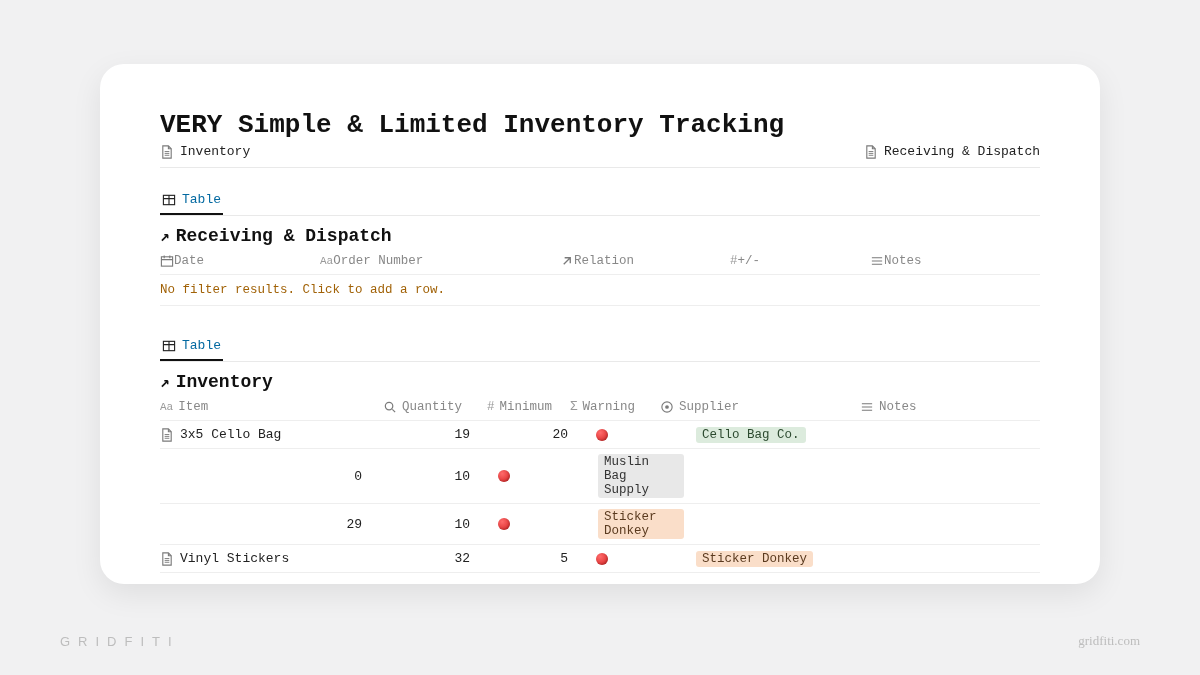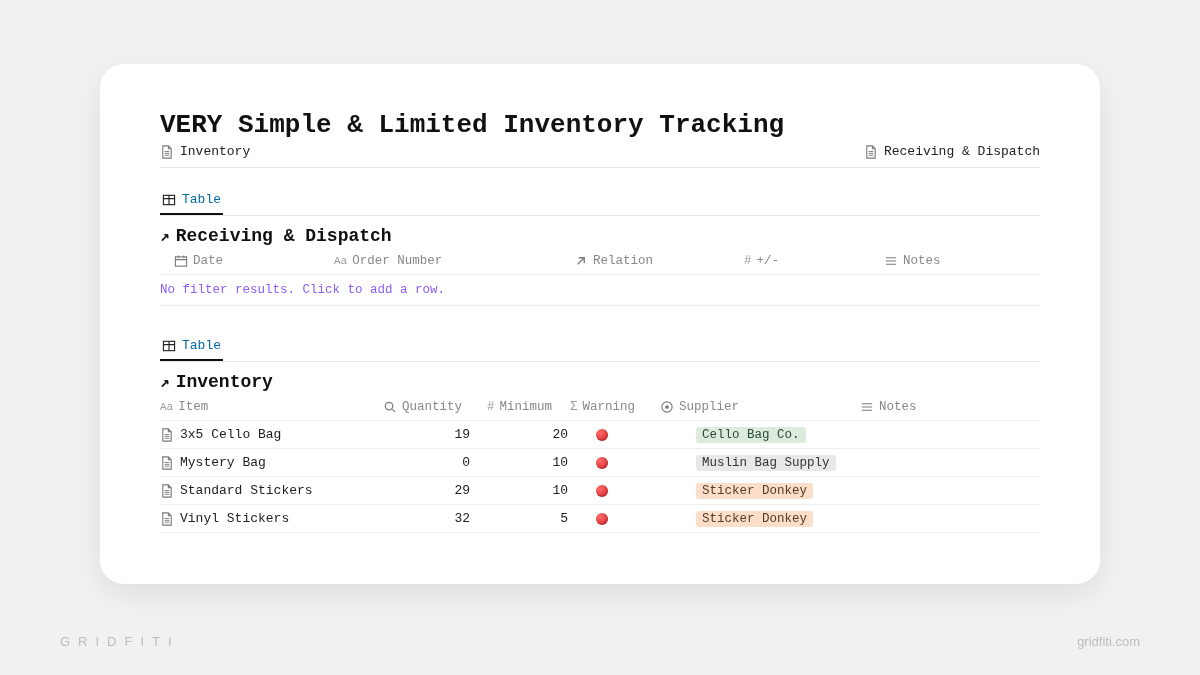--- a/index.html
+++ b/index.html
@@ -93,25 +93,23 @@
     font-size: 12.5px;
   }
   .rd-header {
     color: #888;
     border-bottom: 1px solid #eee;
     padding: 8px 0 6px 0;
   }
   .rd-header .col {
     display: flex;
     align-items: center;
-    gap: 5px;
-    margin-left: 14px;
   }
   .rd-empty {
-    color: #8b5cf6;
+    color: #a16207;
     padding: 8px 0;
     border-bottom: 1px solid #eee;
     grid-template-columns: 1fr;
   }
 
   
   .inv-header, .inv-row {
     display: grid;
     grid-template-columns: 220px 100px 90px 90px 200px 160px;
     font-size: 13px;
@@ -175,21 +173,21 @@
     font-size: 13px;
     color: #bdbdbd;
     font-family: Arial, sans-serif;
   }
   .branding-right {
     position: absolute;
     right: 60px;
     bottom: 26px;
     font-size: 13px;
     color: #bdbdbd;
-    font-family: Liberation Sans, sans-serif;
+    font-family: Liberation Serif, serif;
   }
 </style>
 </head>
 <body>
 
 <svg width="0" height="0" style="position:absolute">
   <defs>
     <g id="i-page">
       <path d="M3 1h6l3 3v10H3z" fill="none" stroke="currentColor" stroke-width="1.2"></path>
       <path d="M9 1v3h3" fill="none" stroke="currentColor" stroke-width="1.2"></path>
@@ -365,45 +363,29 @@
         </div>
         <div class="num-cell">19</div>
         <div class="num-cell">20</div>
         <div class="warning-cell">
           <span class="red-dot"></span>
         </div>
         <div class="supplier-cell"><span class="tag tag-green">Cello Bag Co.</span></div>
         <div></div>
       </div>
       <div class="inv-row">
-        <div class="item-cell">
-          <span class="icon">
-            <svg viewBox="0 0 15 15">
-              <use href="#i-page"></use>
-            </svg>
-          </span>
-          <span>Mystery Bag</span>
-        </div>
         <div class="num-cell">0</div>
         <div class="num-cell">10</div>
         <div class="warning-cell">
           <span class="red-dot"></span>
         </div>
         <div class="supplier-cell"><span class="tag tag-gray">Muslin Bag Supply</span></div>
         <div></div>
       </div>
       <div class="inv-row">
-        <div class="item-cell">
-          <span class="icon">
-            <svg viewBox="0 0 15 15">
-              <use href="#i-page"></use>
-            </svg>
-          </span>
-          <span>Standard Stickers</span>
-        </div>
         <div class="num-cell">29</div>
         <div class="num-cell">10</div>
         <div class="warning-cell">
           <span class="red-dot"></span>
         </div>
         <div class="supplier-cell"><span class="tag tag-orange">Sticker Donkey</span></div>
         <div></div>
       </div>
       <div class="inv-row">
         <div class="item-cell">

